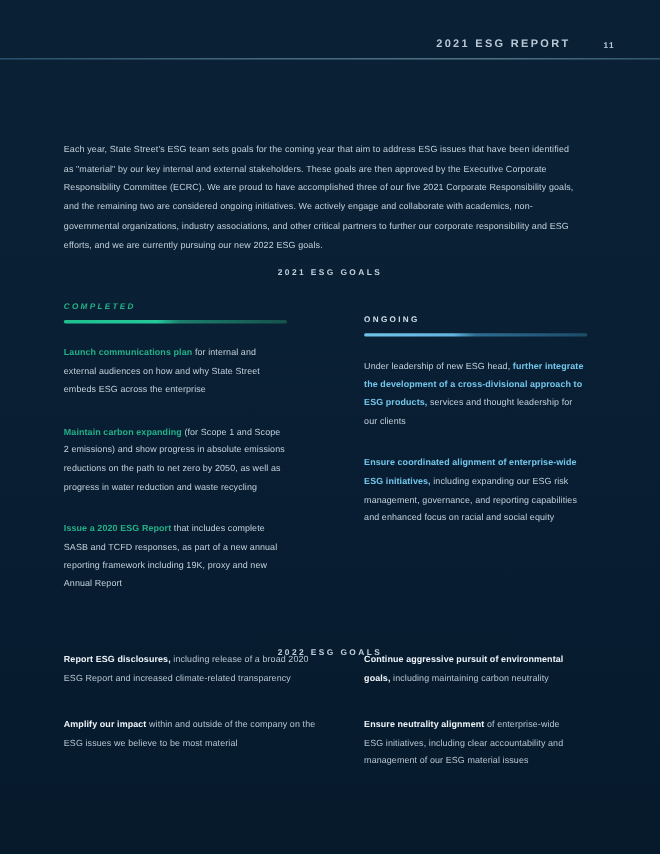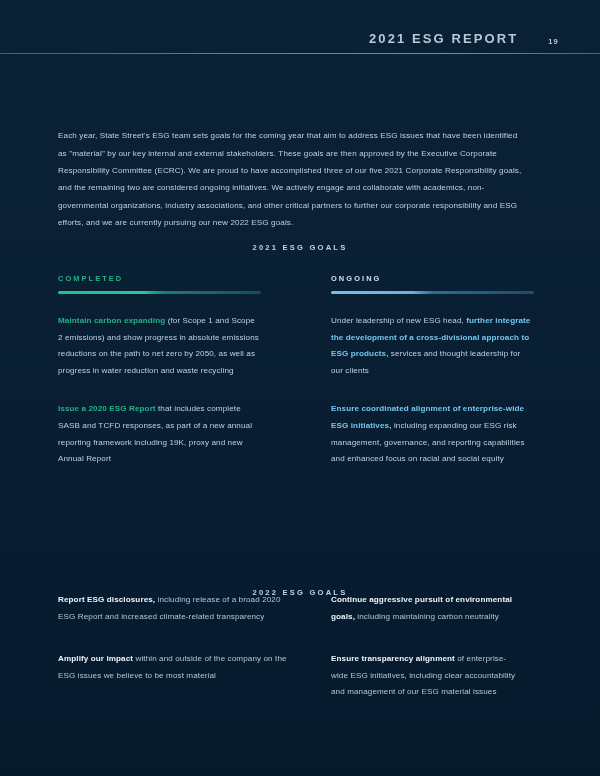--- a/index.html
+++ b/index.html
@@ -29,21 +29,21 @@
   }
   .header-inner {
     display: flex;
     justify-content: flex-end;
     align-items: flex-end;
     height: 46px;
     padding-right: 41px;
     box-sizing: border-box;
   }
   .header-title {
-    font-size: 13px;
+    font-size: 10px;
     letter-spacing: 2.1px;
     font-weight: 700;
     color: #b9c8d6;
     white-space: nowrap;
   }
   .header-page {
     font-size: 7.5px;
     letter-spacing: 1.2px;
     font-weight: 700;
     color: #b9c8d6;
@@ -91,22 +91,22 @@
   }
   .col-left  { left: 58px;  top: 274px; }
   .col-right { left: 331px; top: 274px; }
 
   .col-head {
     font-size: 7.4px;
     font-weight: 700;
     letter-spacing: 2.1px;
     margin-bottom: 8px;
   }
-  .col-head.completed { color: #27b388; }
-  .col-head.ongoing   { color: #cfe0ec; }
+  .col-head.completed { color: #27b388; font-style: italic; }
+  .col-head.ongoing   { color: #cfe0ec; margin-top: 12px; }
 
   .bar {
     height: 3px;
     width: 100%;
     border-radius: 2px;
     margin-bottom: 19px;
   }
   .bar.green {
     background: linear-gradient(90deg, #1fbf8f 0%, #26c79a 42%, #1c7f6d 52%, #14514b 100%);
   }
@@ -148,33 +148,36 @@
   }
 </style>
 </head>
 <body>
 
 <div class="page">
 
   <div class="header">
     <div class="header-inner">
       <span class="header-title">2021 ESG REPORT</span>
-      <span class="header-page">19</span>
+      <span class="header-page">11</span>
     </div>
     <div class="header-rule"></div>
   </div>
 
   <p class="intro">Each year, State Street's ESG team sets goals for the coming year that aim to address ESG issues that have been identified as "material" by our key internal and external stakeholders. These goals are then approved by the Executive Corporate Responsibility Committee (ECRC). We are proud to have accomplished three of our five 2021 Corporate Responsibility goals, and the remaining two are considered ongoing initiatives. We actively engage and collaborate with academics, non-governmental organizations, industry associations, and other critical partners to further our corporate responsibility and ESG efforts, and we are currently pursuing our new 2022 ESG goals.</p>
 
   <div class="section-title" id="title-2021">2021 ESG GOALS</div>
 
   <div class="col col-left">
     <div class="col-head completed">COMPLETED</div>
     <div class="bar green"></div>
 
+    <div class="goal">
+      <b class="hl-green">Launch communications plan</b><span> for internal and external audiences on how and why State Street embeds ESG across the enterprise</span>
+    </div>
 
     <div class="goal">
       <b class="hl-green">Maintain carbon expanding</b><span> (for Scope 1 and Scope 2 emissions) and show progress in absolute emissions reductions on the path to net zero by 2050, as well as progress in water reduction and waste recycling</span>
     </div>
 
     <div class="goal">
       <b class="hl-green">Issue a 2020 ESG Report</b><span> that includes complete SASB and TCFD responses, as part of a new annual reporting framework including 19K, proxy and new Annual Report</span>
     </div>
   </div>
 
@@ -197,17 +200,17 @@
     <div class="goal22">
       <b>Report ESG disclosures,</b><span> including release of a broad 2020 ESG Report and increased climate-related transparency</span>
     </div>
     <div class="goal22">
       <b>Continue aggressive pursuit of environmental goals,</b><span> including maintaining carbon neutrality</span>
     </div>
     <div class="goal22">
       <b>Amplify our impact</b><span> within and outside of the company on the ESG issues we believe to be most material</span>
     </div>
     <div class="goal22">
-      <b>Ensure transparency alignment</b><span> of enterprise-wide ESG initiatives, including clear accountability and management of our ESG material issues</span>
+      <b>Ensure neutrality alignment</b><span> of enterprise-wide ESG initiatives, including clear accountability and management of our ESG material issues</span>
     </div>
   </div>
 
 </div>
 
 </body></html>

